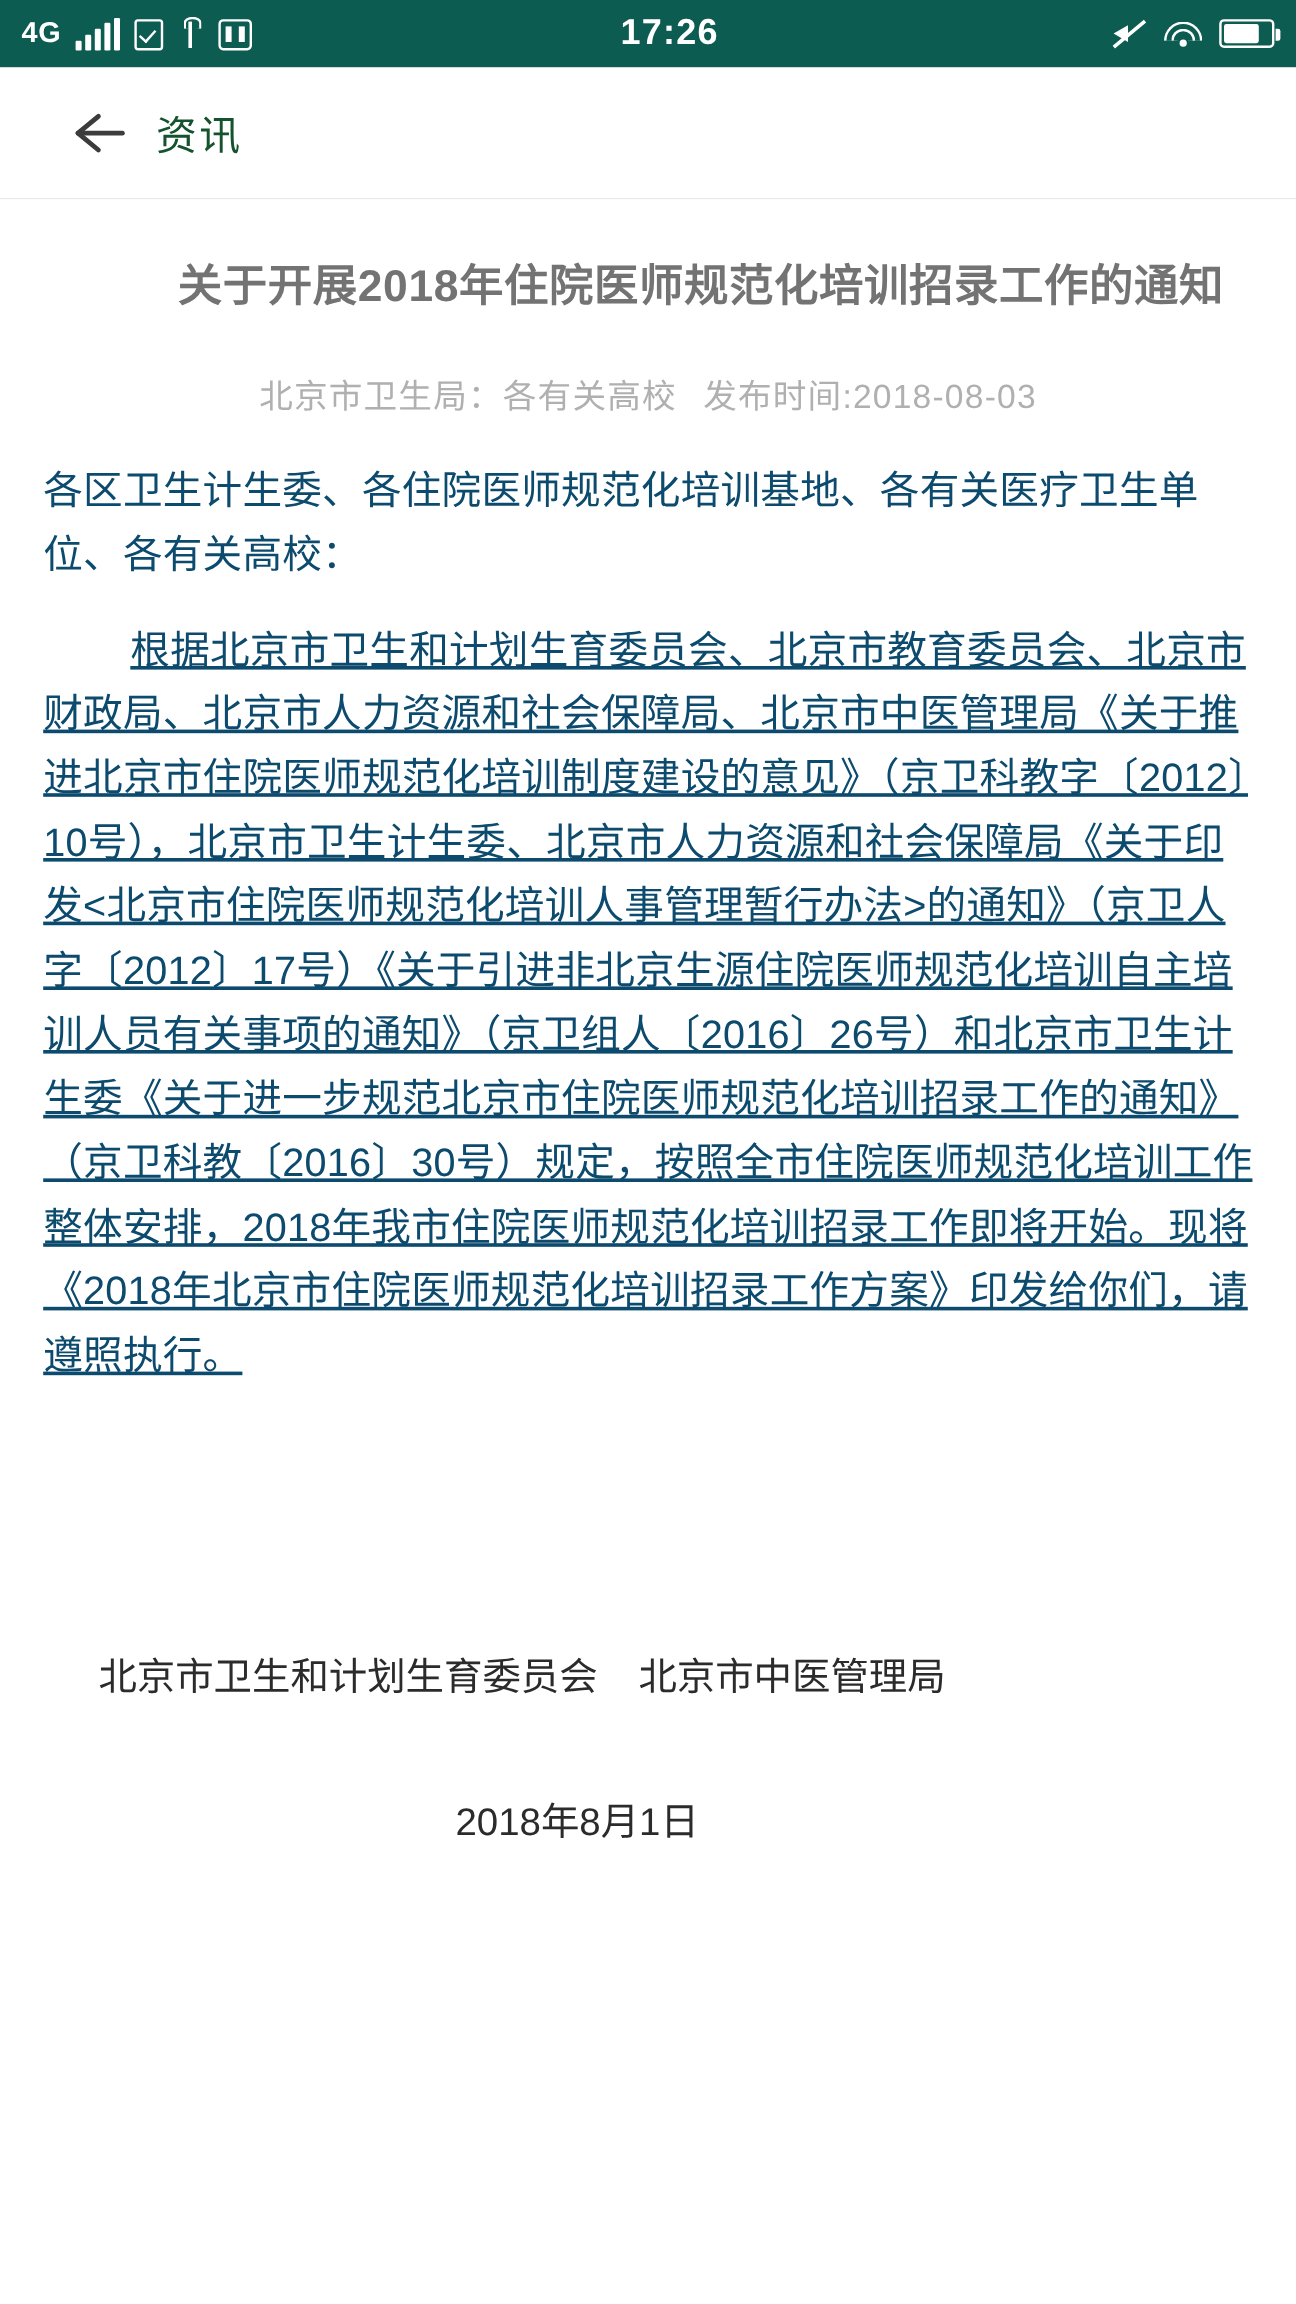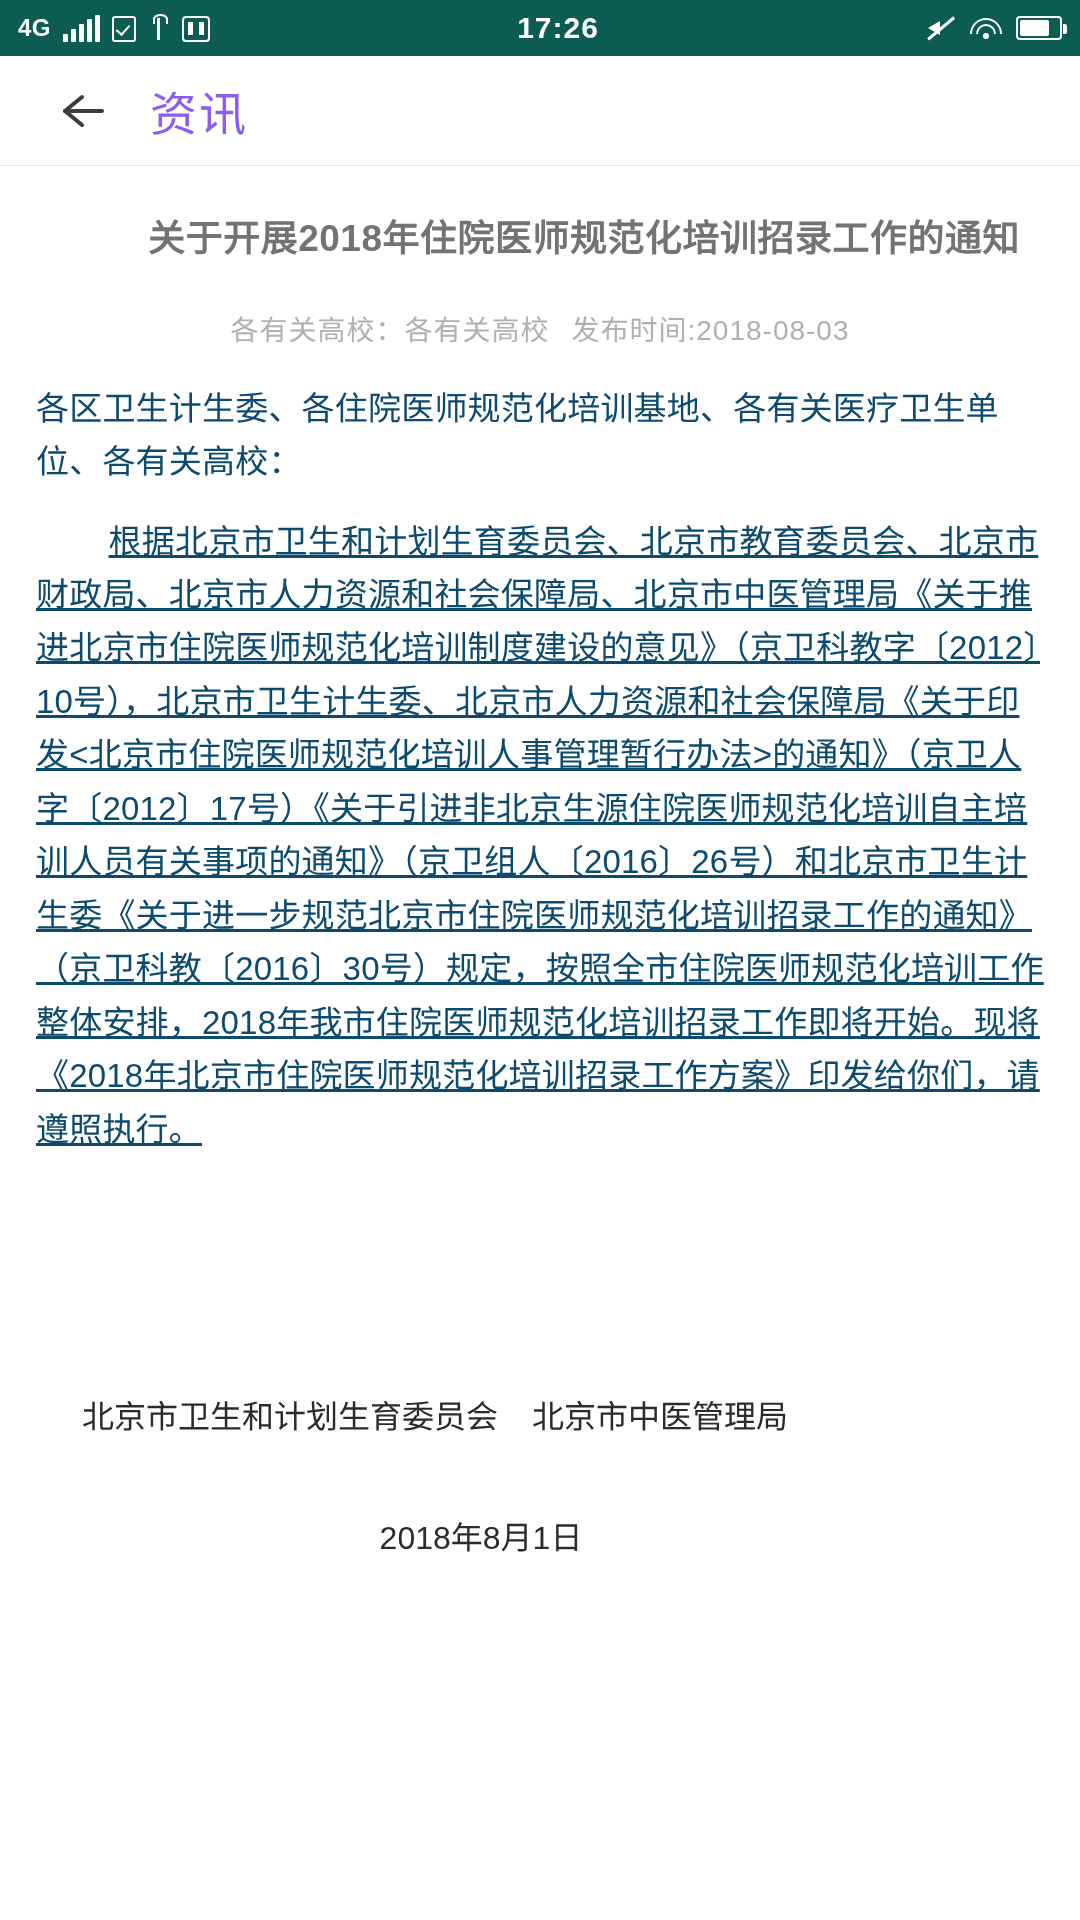--- a/index.html
+++ b/index.html
@@ -196,23 +196,23 @@
   }
   .back-arrow {
     width: 58px;
     height: 58px;
     position: relative;
     flex: none;
     cursor: pointer;
   }
   .back-arrow svg { display: block; }
   .app-title {
-    font-size: 47px;
-    color: #8b5cf6;
-    margin-left: 40px;
+    font-size: 34px;
+    color: #14532d;
+    margin-left: 20px;
     letter-spacing: 2px;
   }
 
   
   .article {
     padding: 0 24px;
   }
   .article-title {
     color: #737373;
     font-size: 37px;
@@ -242,21 +242,20 @@
   .para.indent { text-indent: 2.2em; text-decoration: underline; }
 
   .sign-block {
     padding: 190px 0 0 0;
     color: #2b2b2b;
     font-size: 32px;
     line-height: 1.6;
   }
   .sign-line {
     padding-left: 58px;
-    margin-top: 20px;
   }
   .sign-line .sign-gap { display: inline-block; width: 34px; }
   .sign-date {
     text-align: center;
     padding: 70px 118px 0 0;
   }
 </style>
 </head>
 <body>
 
@@ -301,21 +300,21 @@
     </svg>
   </div>
   <div class="app-title">资讯</div>
 </div>
 
 <div class="article">
 
   <div class="article-title">关于开展2018年住院医师规范化培训招录工作的通知</div>
 
   <div class="article-meta">
-    <span>各有关高校：</span><span>各有关高校</span><span class="meta-gap"></span><span>发布时间:</span><span>2018-08-03</span>
+    <span>北京市卫生局：</span><span>各有关高校</span><span class="meta-gap"></span><span>发布时间:</span><span>2018-08-03</span>
   </div>
 
   <div class="article-body">
     <p class="para">各区卫生计生委、各住院医师规范化培训基地、各有关医疗卫生单位、各有关高校：</p>
     <p class="para indent">根据北京市卫生和计划生育委员会、北京市教育委员会、北京市财政局、北京市人力资源和社会保障局、北京市中医管理局《关于推进北京市住院医师规范化培训制度建设的意见》（京卫科教字〔2012〕10号），北京市卫生计生委、北京市人力资源和社会保障局《关于印发&lt;北京市住院医师规范化培训人事管理暂行办法&gt;的通知》（京卫人字〔2012〕17号）《关于引进非北京生源住院医师规范化培训自主培训人员有关事项的通知》（京卫组人〔2016〕26号）和北京市卫生计生委《关于进一步规范北京市住院医师规范化培训招录工作的通知》（京卫科教〔2016〕30号）规定，按照全市住院医师规范化培训工作整体安排，2018年我市住院医师规范化培训招录工作即将开始。现将《2018年北京市住院医师规范化培训招录工作方案》印发给你们，请遵照执行。</p>
   </div>
 
   <div class="sign-block">
     <div class="sign-line">
       <span>北京市卫生和计划生育委员会</span><span class="sign-gap"></span><span>北京市中医管理局</span>

